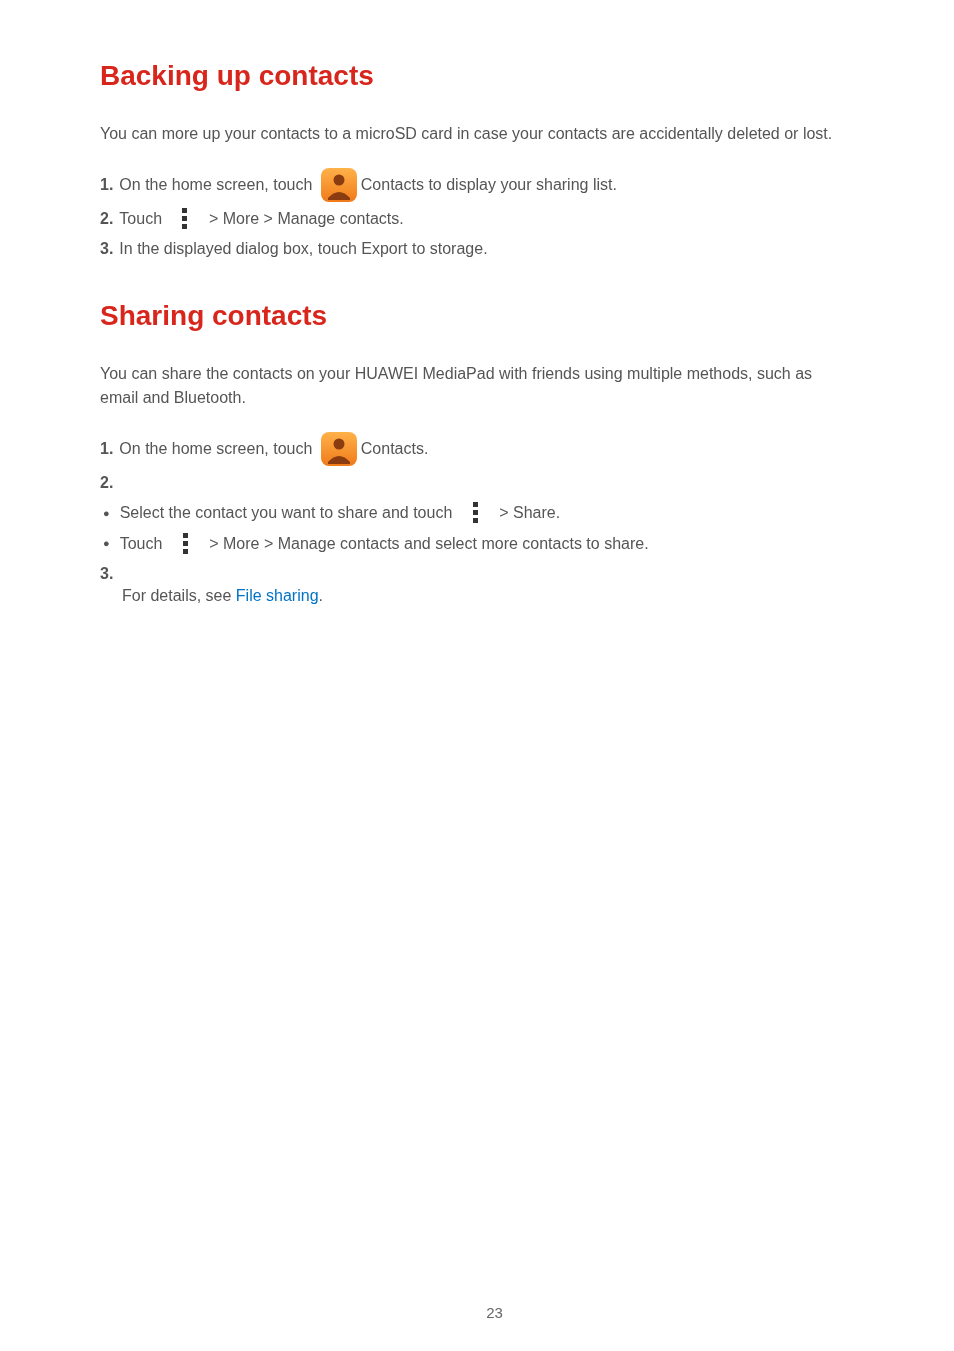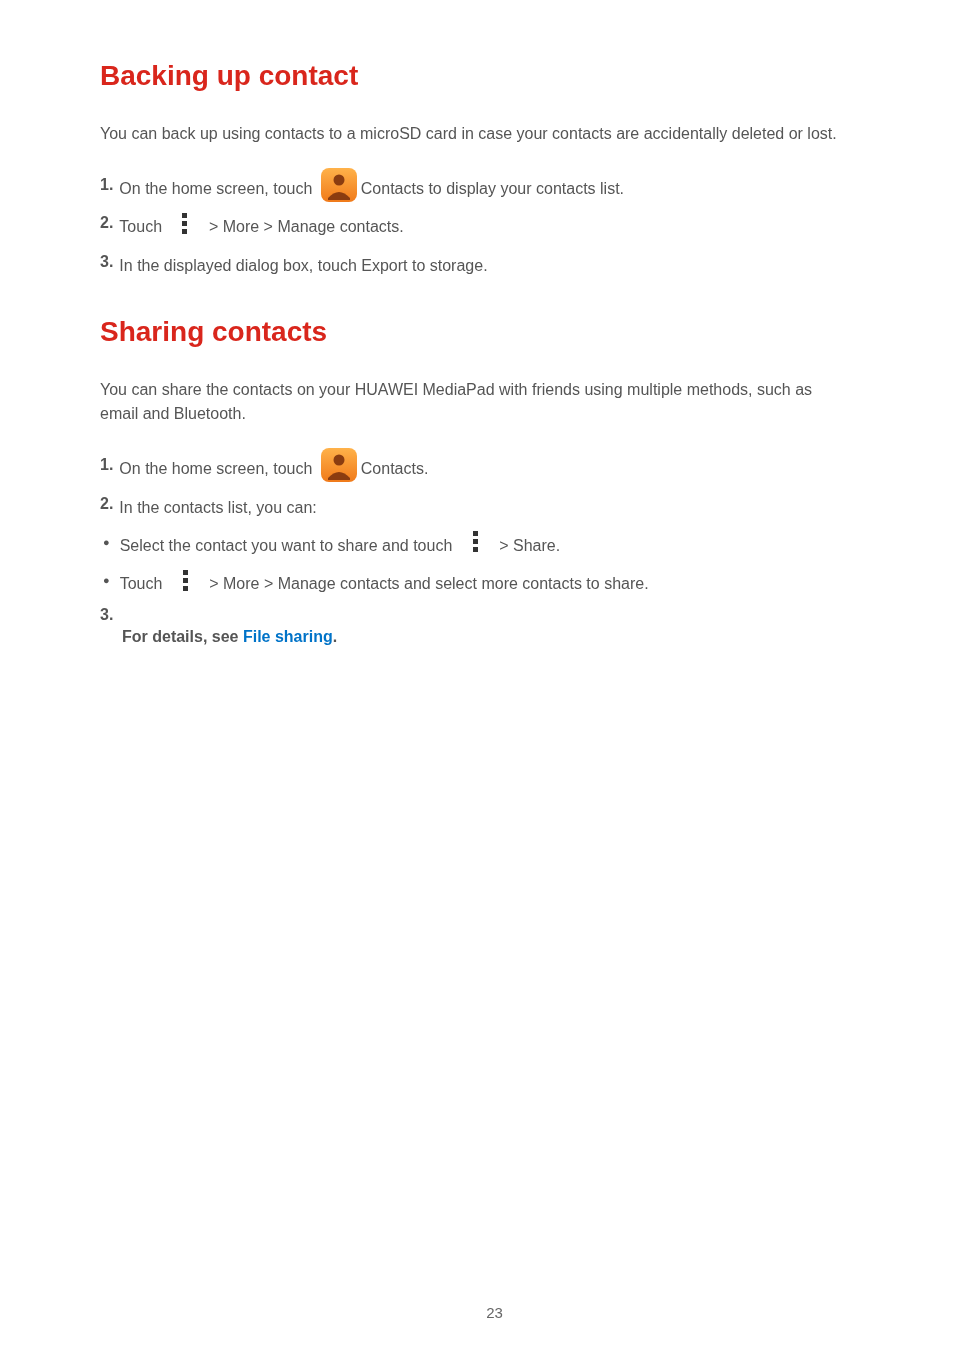--- a/index.html
+++ b/index.html
@@ -38,21 +38,21 @@
       font-weight: bold;
       margin-right: 6px;
       color: #555;
     }
     .dot {
       color: #555;
       font-size: 11px;
       margin-right: 10px;
       margin-left: 3px;
     }
-    .inline-text { white-space: pre; margin-top: 8px; }
+    .inline-text { white-space: pre; }
     .bold { font-weight: normal; }
     .icon-contacts {
       display: inline-block;
       width: 42px;
       height: 38px;
       vertical-align: middle;
       margin: 0 1px;
     }
     .icon-menu {
       display: inline-block;
@@ -60,59 +60,58 @@
       height: 26px;
       vertical-align: middle;
       margin: 0 1px;
     }
     .indent-continue {
       padding-left: 22px;
       color: #555;
       font-size: 16px;
       line-height: 1.6;
       margin-top: -6px;
-      font-weight: bold;
     }
     .link { color: #0073c8; }
     .page-number {
       position: absolute;
       bottom: 30px;
       left: 0; right: 0;
       text-align: center;
       font-size: 15px;
       color: #666;
       margin-left: 35px;
     }
   </style>
 </head>
 <body>
 
 <div class="chart_data-section">
-  <h2>Backing up contact</h2>
-  <p class="para">You can back up using contacts to a microSD card in case your contacts are accidentally deleted or lost.</p>
+  <h2>Backing up contacts</h2>
+  <p class="para">You can more up your contacts to a microSD card in case your contacts are accidentally deleted or lost.</p>
 
   <div class="list">
     <div class="list-item">
       <span class="num">1. </span>
       <span class="inline-text">On the home screen, touch </span>
       <span class="icon-contacts">
         <svg viewBox="0 0 42 38" width="42" height="38">
           <defs>
             <linearGradient id="g1" x1="0" y1="0" x2="0" y2="1">
               <stop offset="0%" stop-color="#ffb24a"></stop>
               <stop offset="100%" stop-color="#f07a1a"></stop>
             </linearGradient>
           </defs>
           <rect x="3" y="2" width="36" height="34" rx="8" fill="url(#g1)"></rect>
           <circle cx="21" cy="14" r="5.5" fill="#8a3c10"></circle>
           <path d="M 10 32 Q 21 20 32 32 L 32 34 L 10 34 Z" fill="#8a3c10"></path>
         </svg>
       </span>
       <span class="bold inline-text">Contacts</span>
-      <span class="inline-text"> to display your contacts list.</span>
+      <span class="inline-text"> to display your sharing list.</span>
     </div>
 
     <div class="list-item">
       <span class="num">2. </span>
       <span class="inline-text">Touch </span>
       <span class="icon-menu">
         <svg viewBox="0 0 36 26" width="36" height="26">
           <rect x="15" y="2" width="5" height="5" fill="#333"></rect>
           <rect x="15" y="10" width="5" height="5" fill="#333"></rect>
           <rect x="15" y="18" width="5" height="5" fill="#333"></rect>
@@ -148,21 +147,20 @@
           <circle cx="21" cy="14" r="5.5" fill="#8a3c10"></circle>
           <path d="M 10 32 Q 21 20 32 32 L 32 34 L 10 34 Z" fill="#8a3c10"></path>
         </svg>
       </span>
       <span class="bold inline-text">Contacts</span>
       <span class="inline-text">.</span>
     </div>
 
     <div class="list-item">
       <span class="num">2. </span>
-      <span class="inline-text">In the contacts list, you can:</span>
     </div>
 
     <div class="list-item">
       <span class="dot">●</span>
       <span class="inline-text">Select the contact you want to share and touch </span>
       <span class="icon-menu">
         <svg viewBox="0 0 36 26" width="36" height="26">
           <rect x="15" y="2" width="5" height="5" fill="#333"></rect>
           <rect x="15" y="10" width="5" height="5" fill="#333"></rect>
           <rect x="15" y="18" width="5" height="5" fill="#333"></rect>

